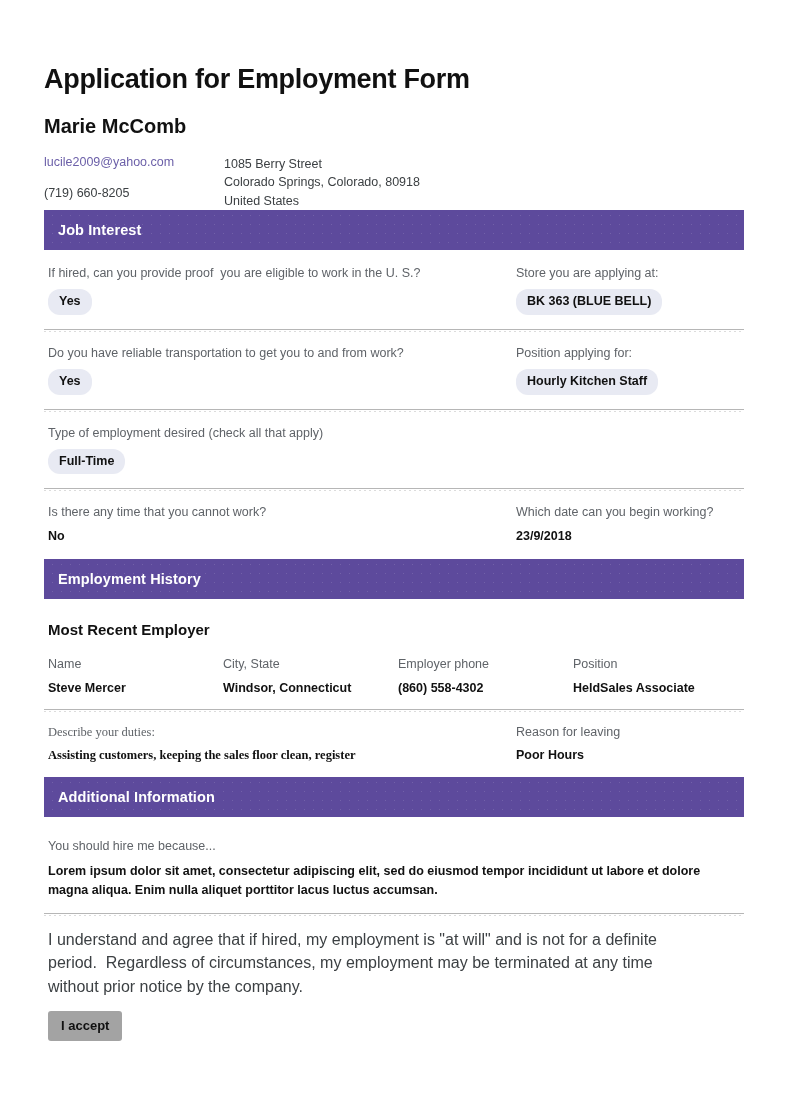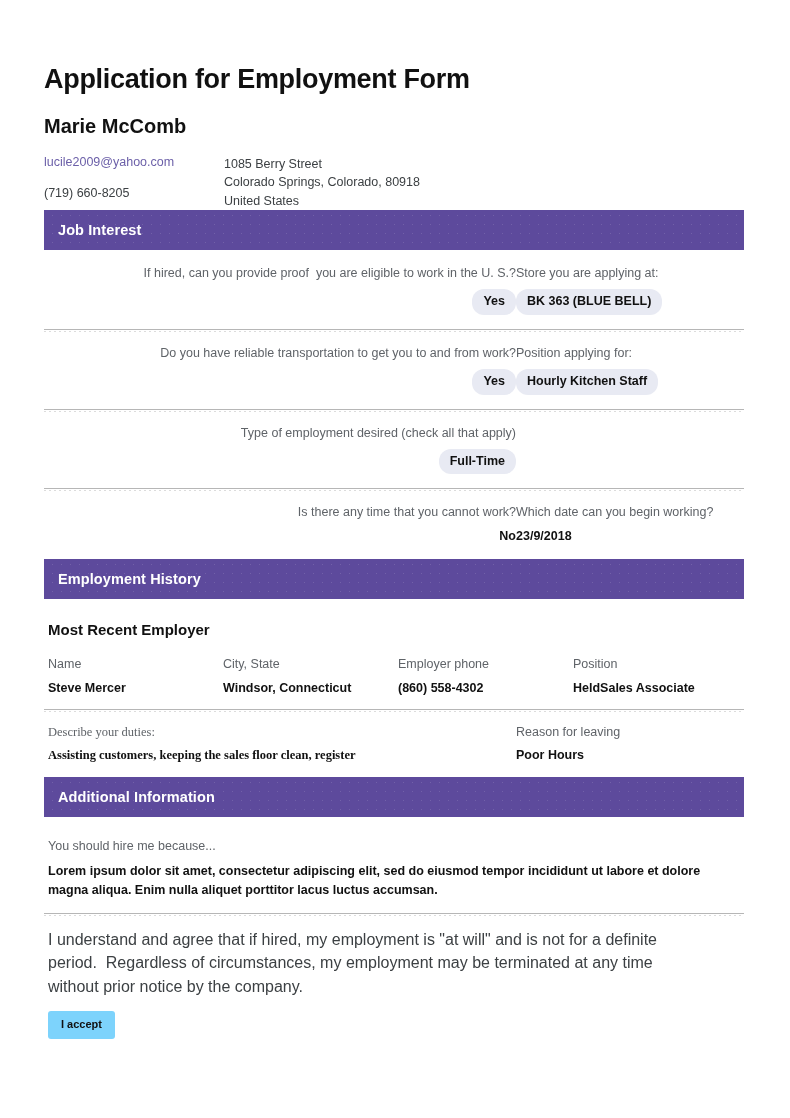--- a/index.html
+++ b/index.html
@@ -112,21 +112,21 @@
   }
 
   
   .qa-row {
     display: flex;
     padding-top: 15px;
     padding-bottom: 14px;
     padding-left: 4px;
   }
 
-  .qa-col-left  { flex: 0 0 468px; text-align: right; }
+  .qa-col-left  { flex: 0 0 468px; }
   .qa-col-right { flex: 1 1 auto; }
 
   .qa-label {
     font-size: 12.5px;
     color: #5f6368;
     line-height: 1.3;
     white-space: pre-wrap;
   }
 
   .chip {
@@ -223,24 +223,24 @@
     font-size: 16px;
     color: #3c4043;
     line-height: 1.45;
     max-width: 652px;
     white-space: pre-wrap;
   }
 
   .accept-chip {
     display: inline-block;
     margin-top: 13px;
-    background: #7dd3fc;
+    background: #a3a3a3;
     border-radius: 3px;
     padding: 8px 13px 9px 13px;
-    font-size: 11px;
+    font-size: 13px;
     font-weight: bold;
     color: #111111;
     line-height: 1;
   }
 </style>
 </head>
 <body>
 
 <div class="page">
 

